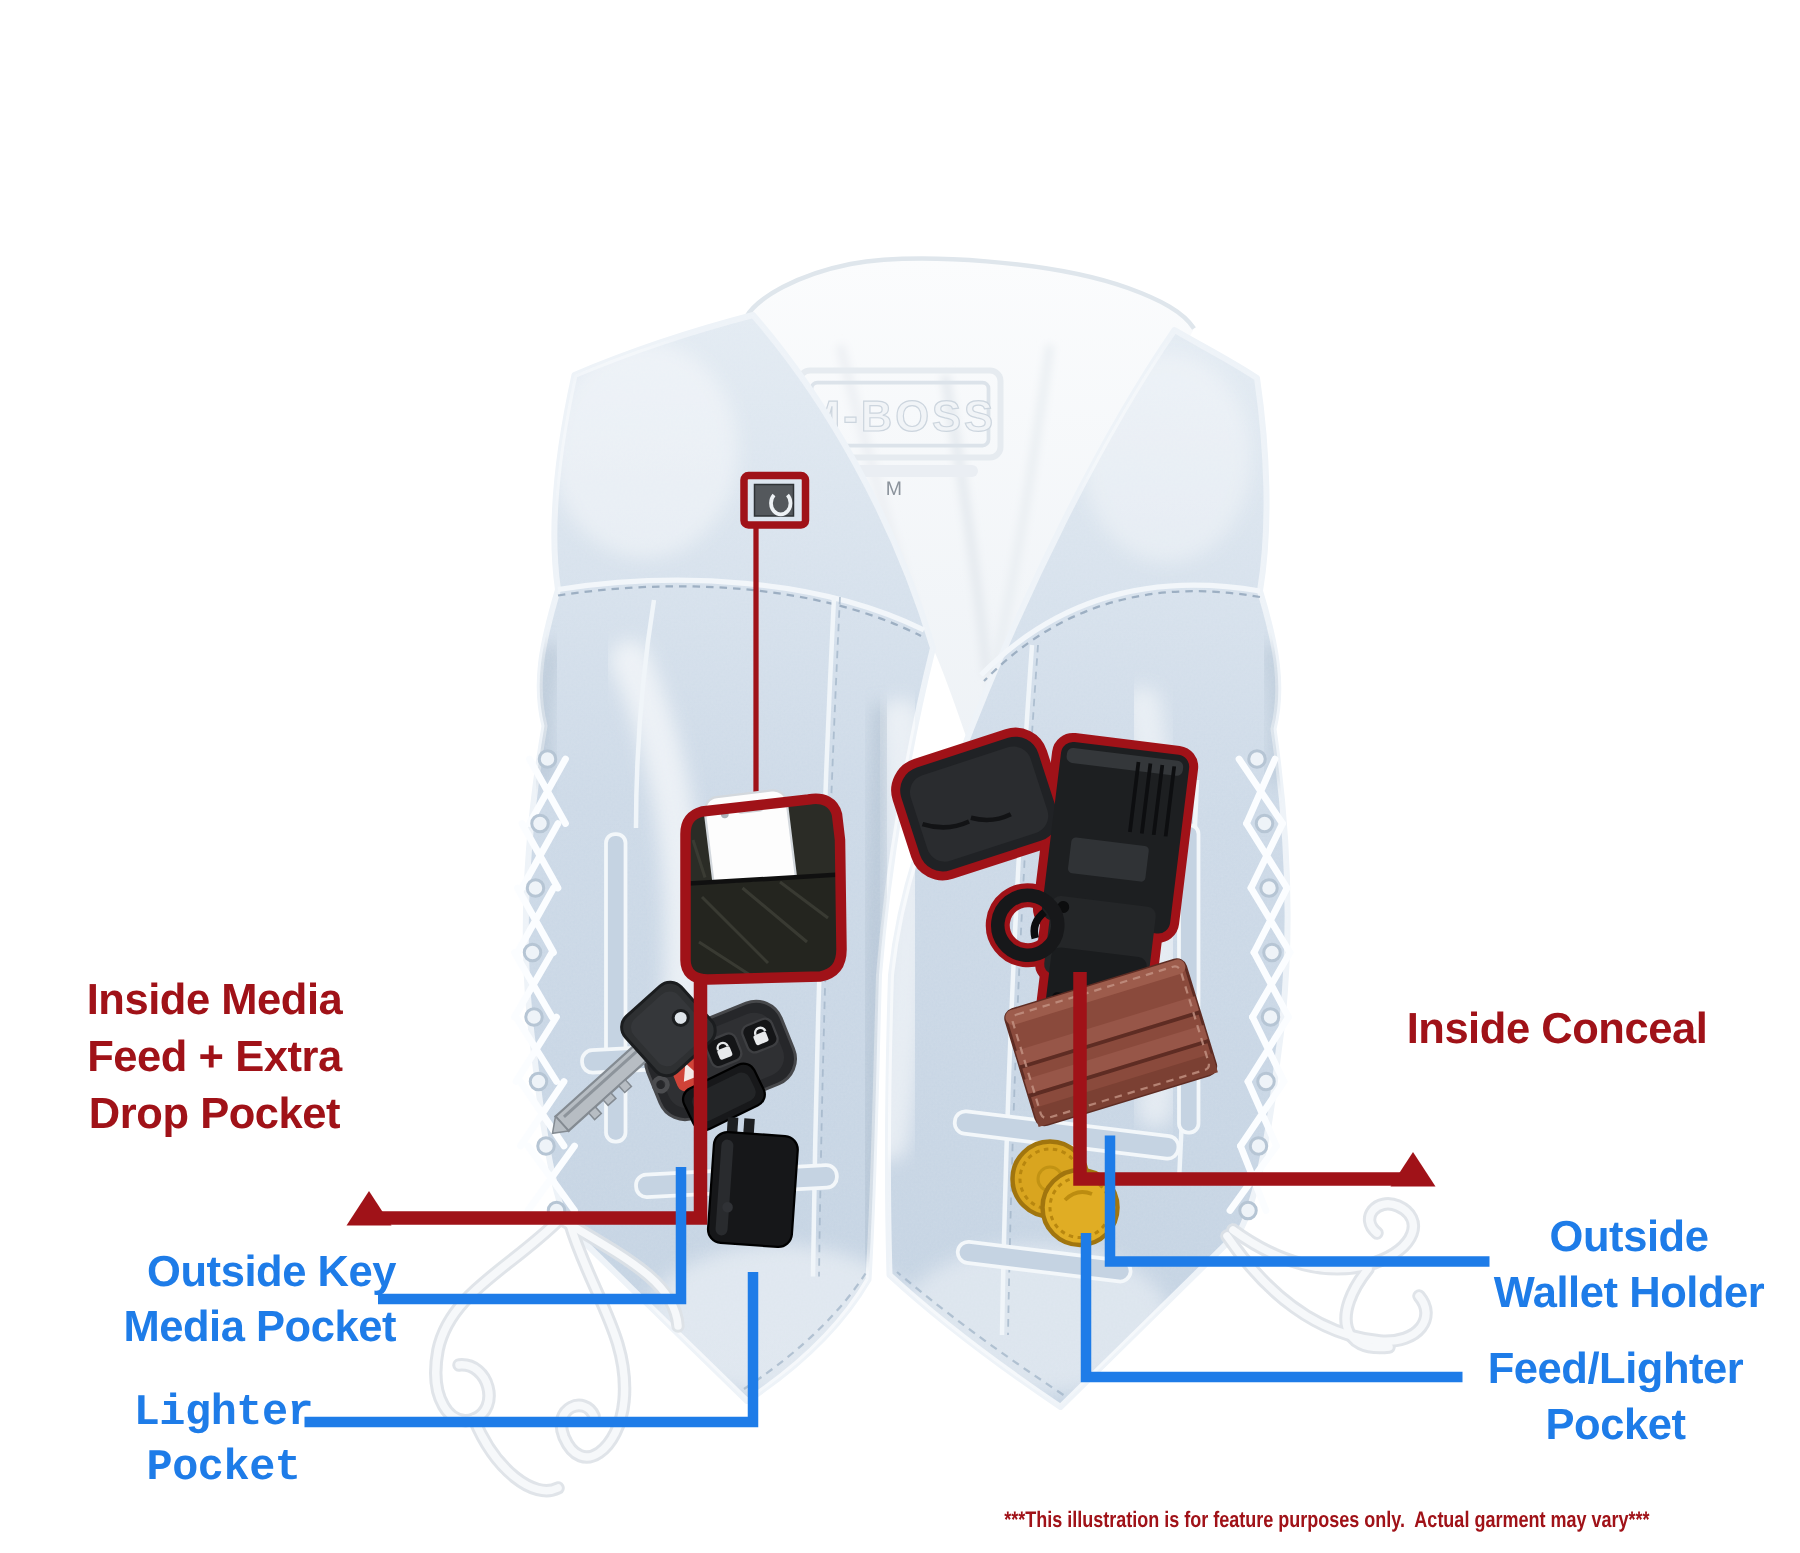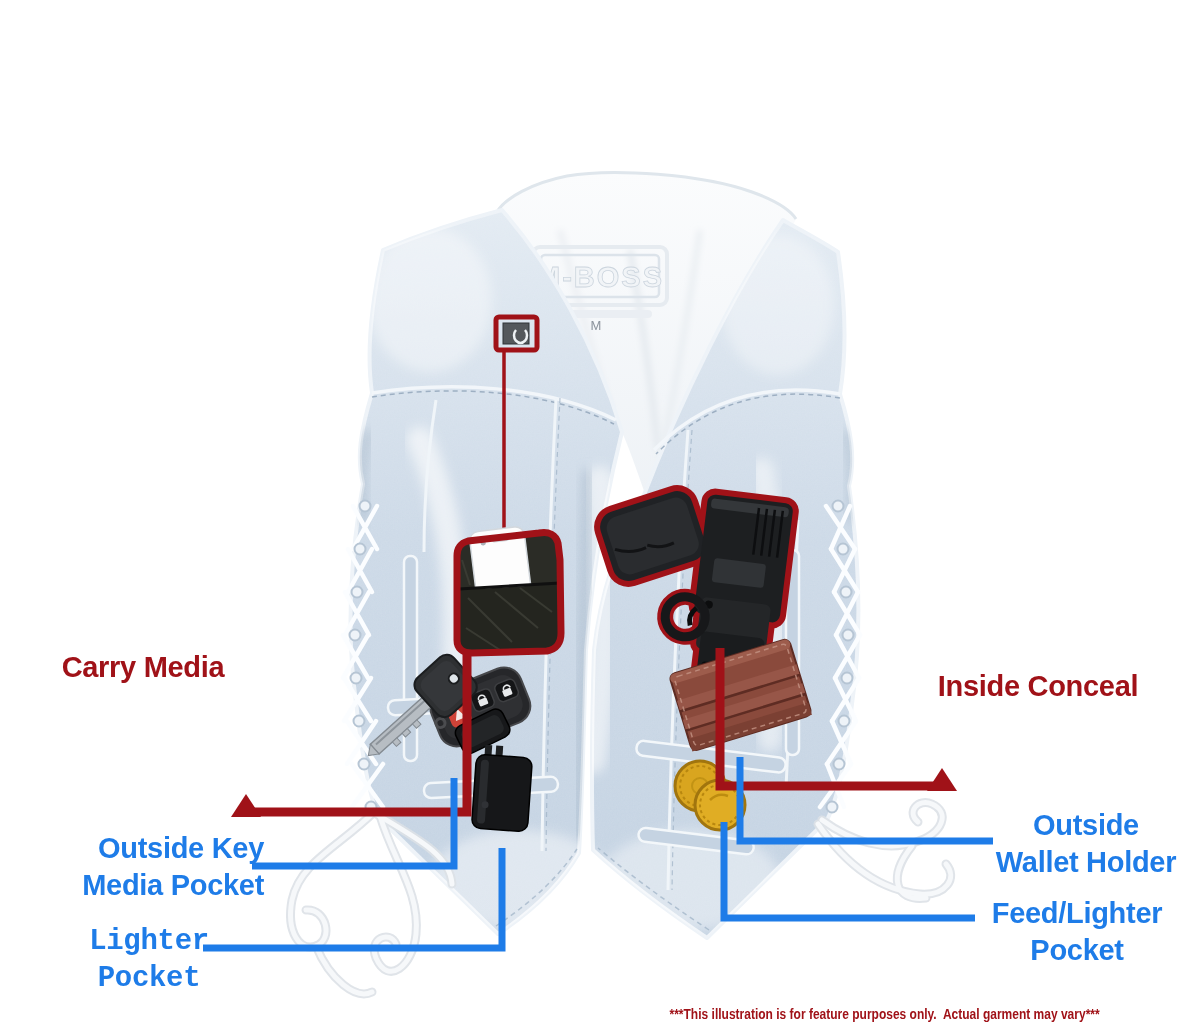--- a/index.html
+++ b/index.html
@@ -309,21 +309,23 @@
     <path d="M 720 648 L 720 786 L 941 786" stroke="#a01218" stroke-width="9"></path>
     <polygon points="927,791 957,791 942,768" fill="#a01218"></polygon>
     <path d="M 454 778 L 454 866 L 252 866" stroke="#1e7ce8" stroke-width="7"></path>
     <path d="M 502 848 L 502 948 L 203 948" stroke="#1e7ce8" stroke-width="7"></path>
     <path d="M 740 757 L 740 841 L 993 841" stroke="#1e7ce8" stroke-width="7"></path>
     <path d="M 724 822 L 724 918 L 975 918" stroke="#1e7ce8" stroke-width="7"></path>
   </g>
 </svg>
 
 <div class="label l4 red" style="left:30px;top:648px;width:226px;">
-  <span>Carry Media</span>
+  <span>Inside Media</span>
+  <span>Feed + Extra</span>
+  <span>Drop Pocket</span>
 </div>
 
 <div class="label blue" style="left:34px;top:830px;width:230px;text-align:right;">
   <span>Outside Key</span>
   <span>Media Pocket</span>
 </div>
 
 <div class="label blue" style="left:59px;top:923px;width:180px;font-family:Liberation Mono, monospace;">
   <span>Lighter</span>
   <span>Pocket</span>

